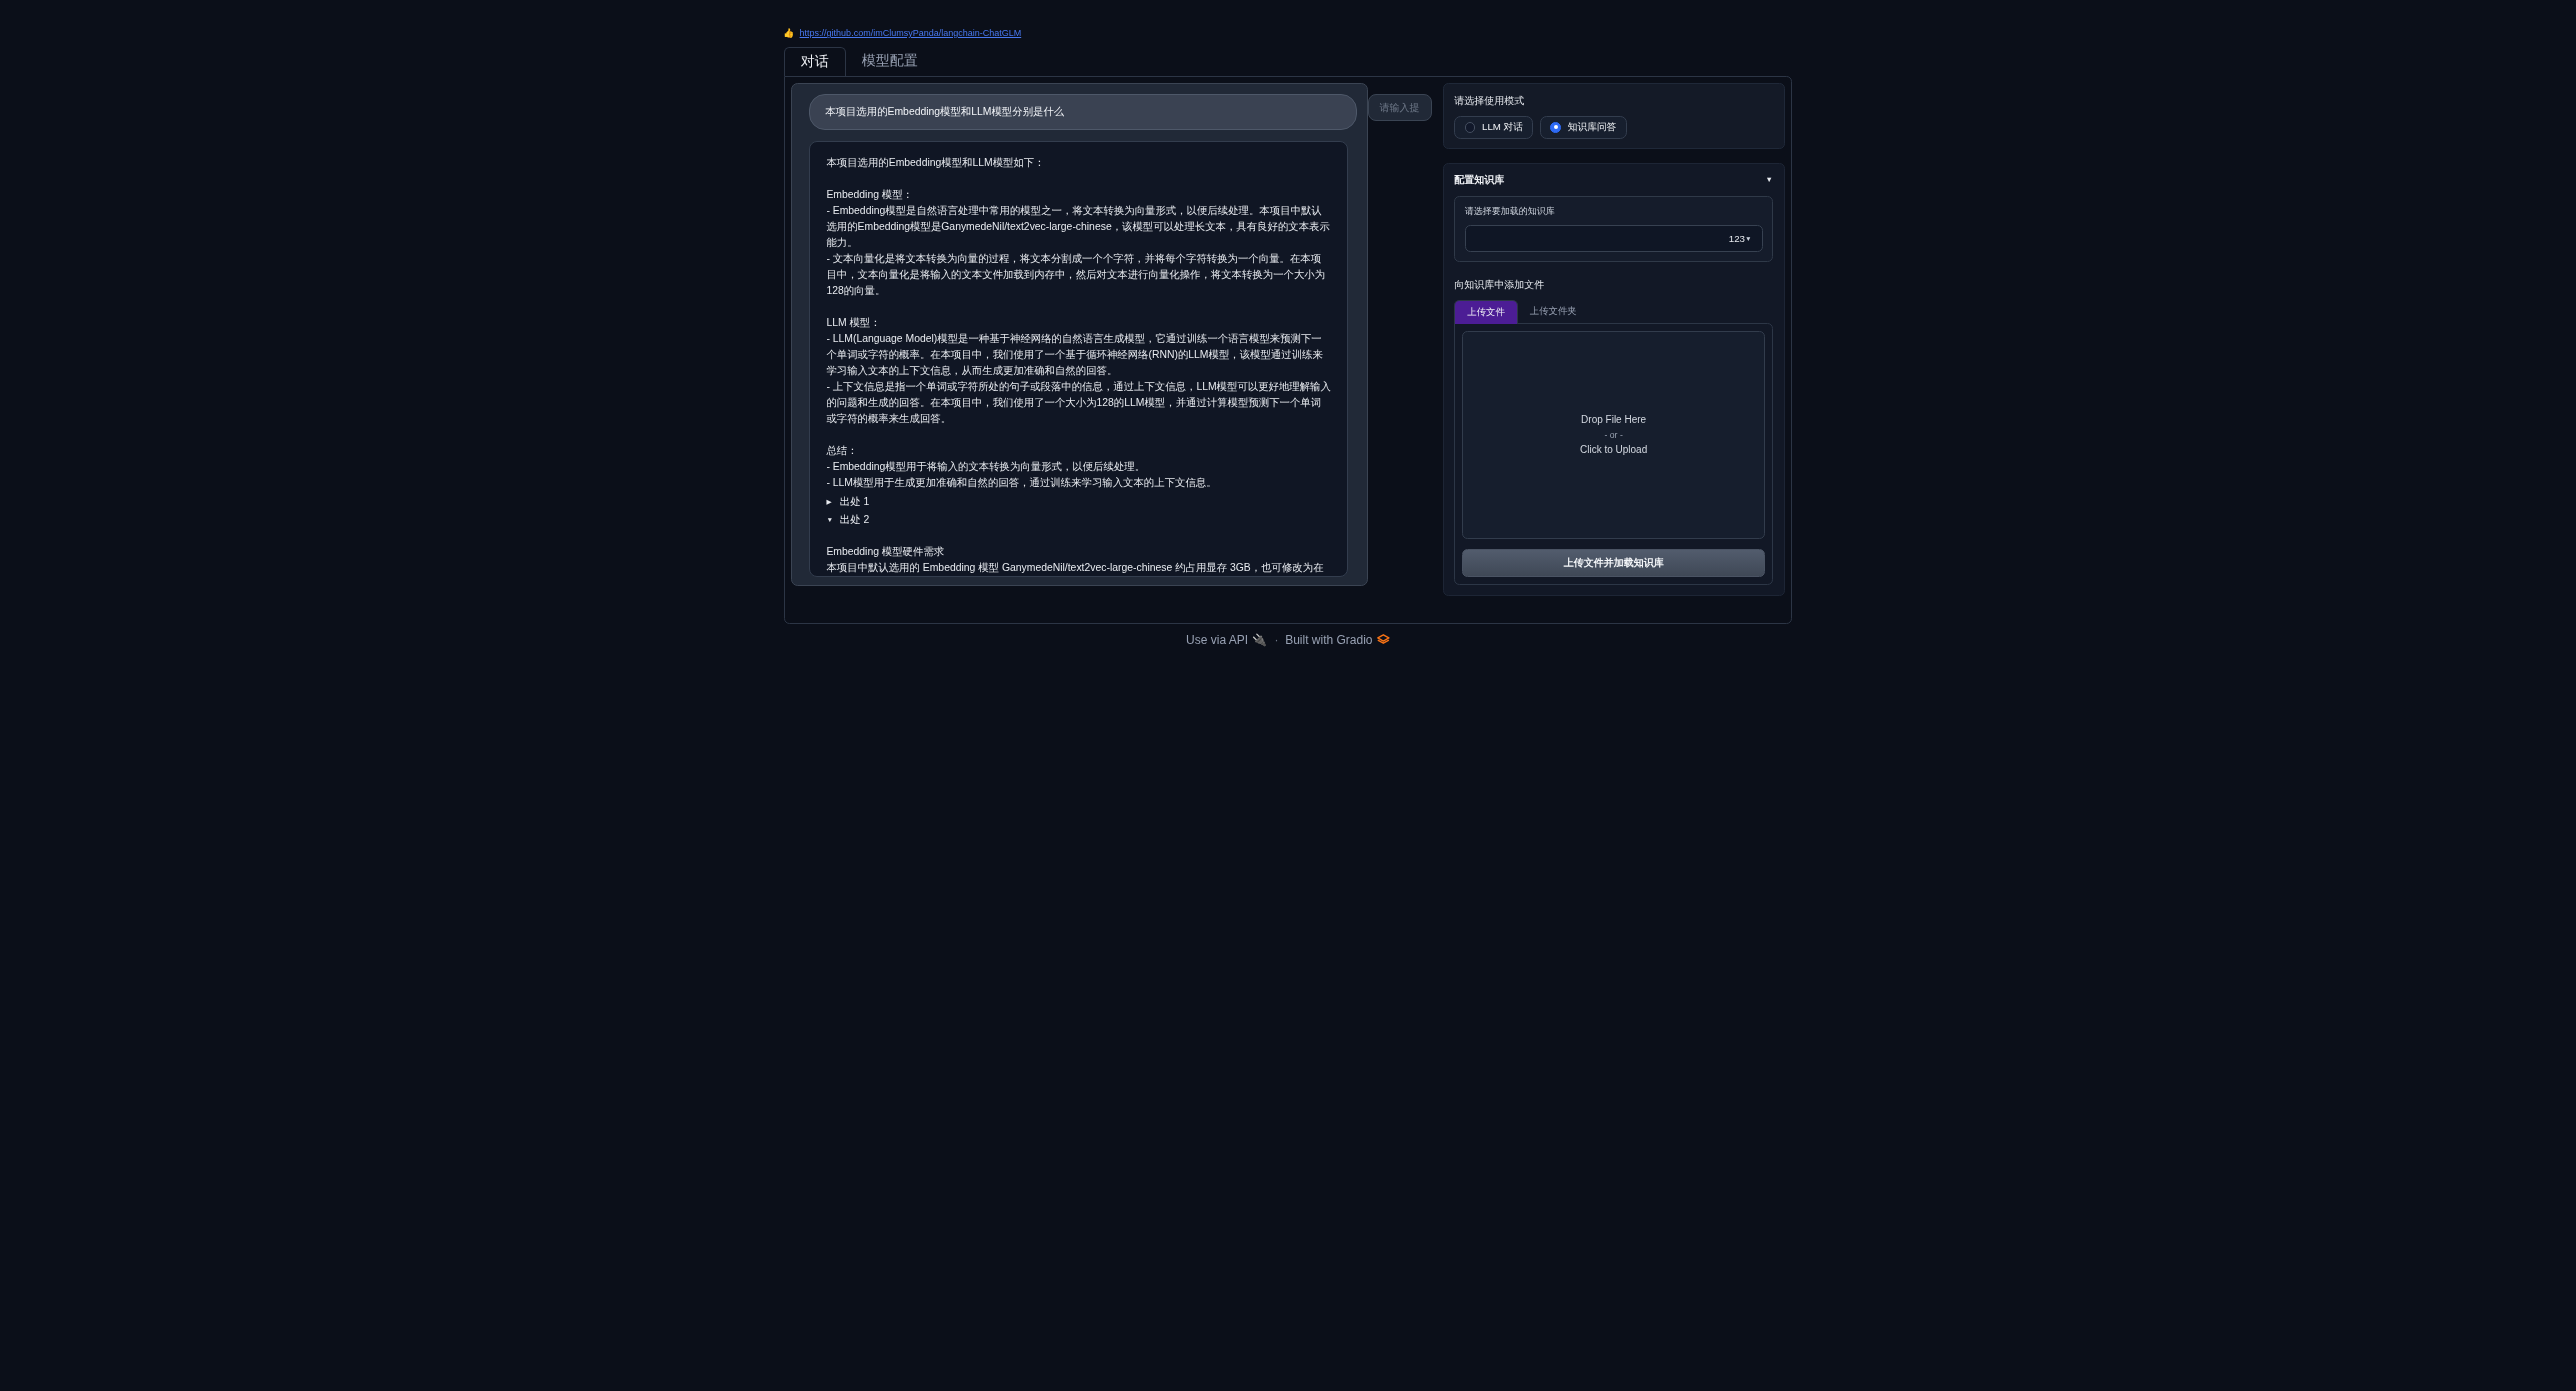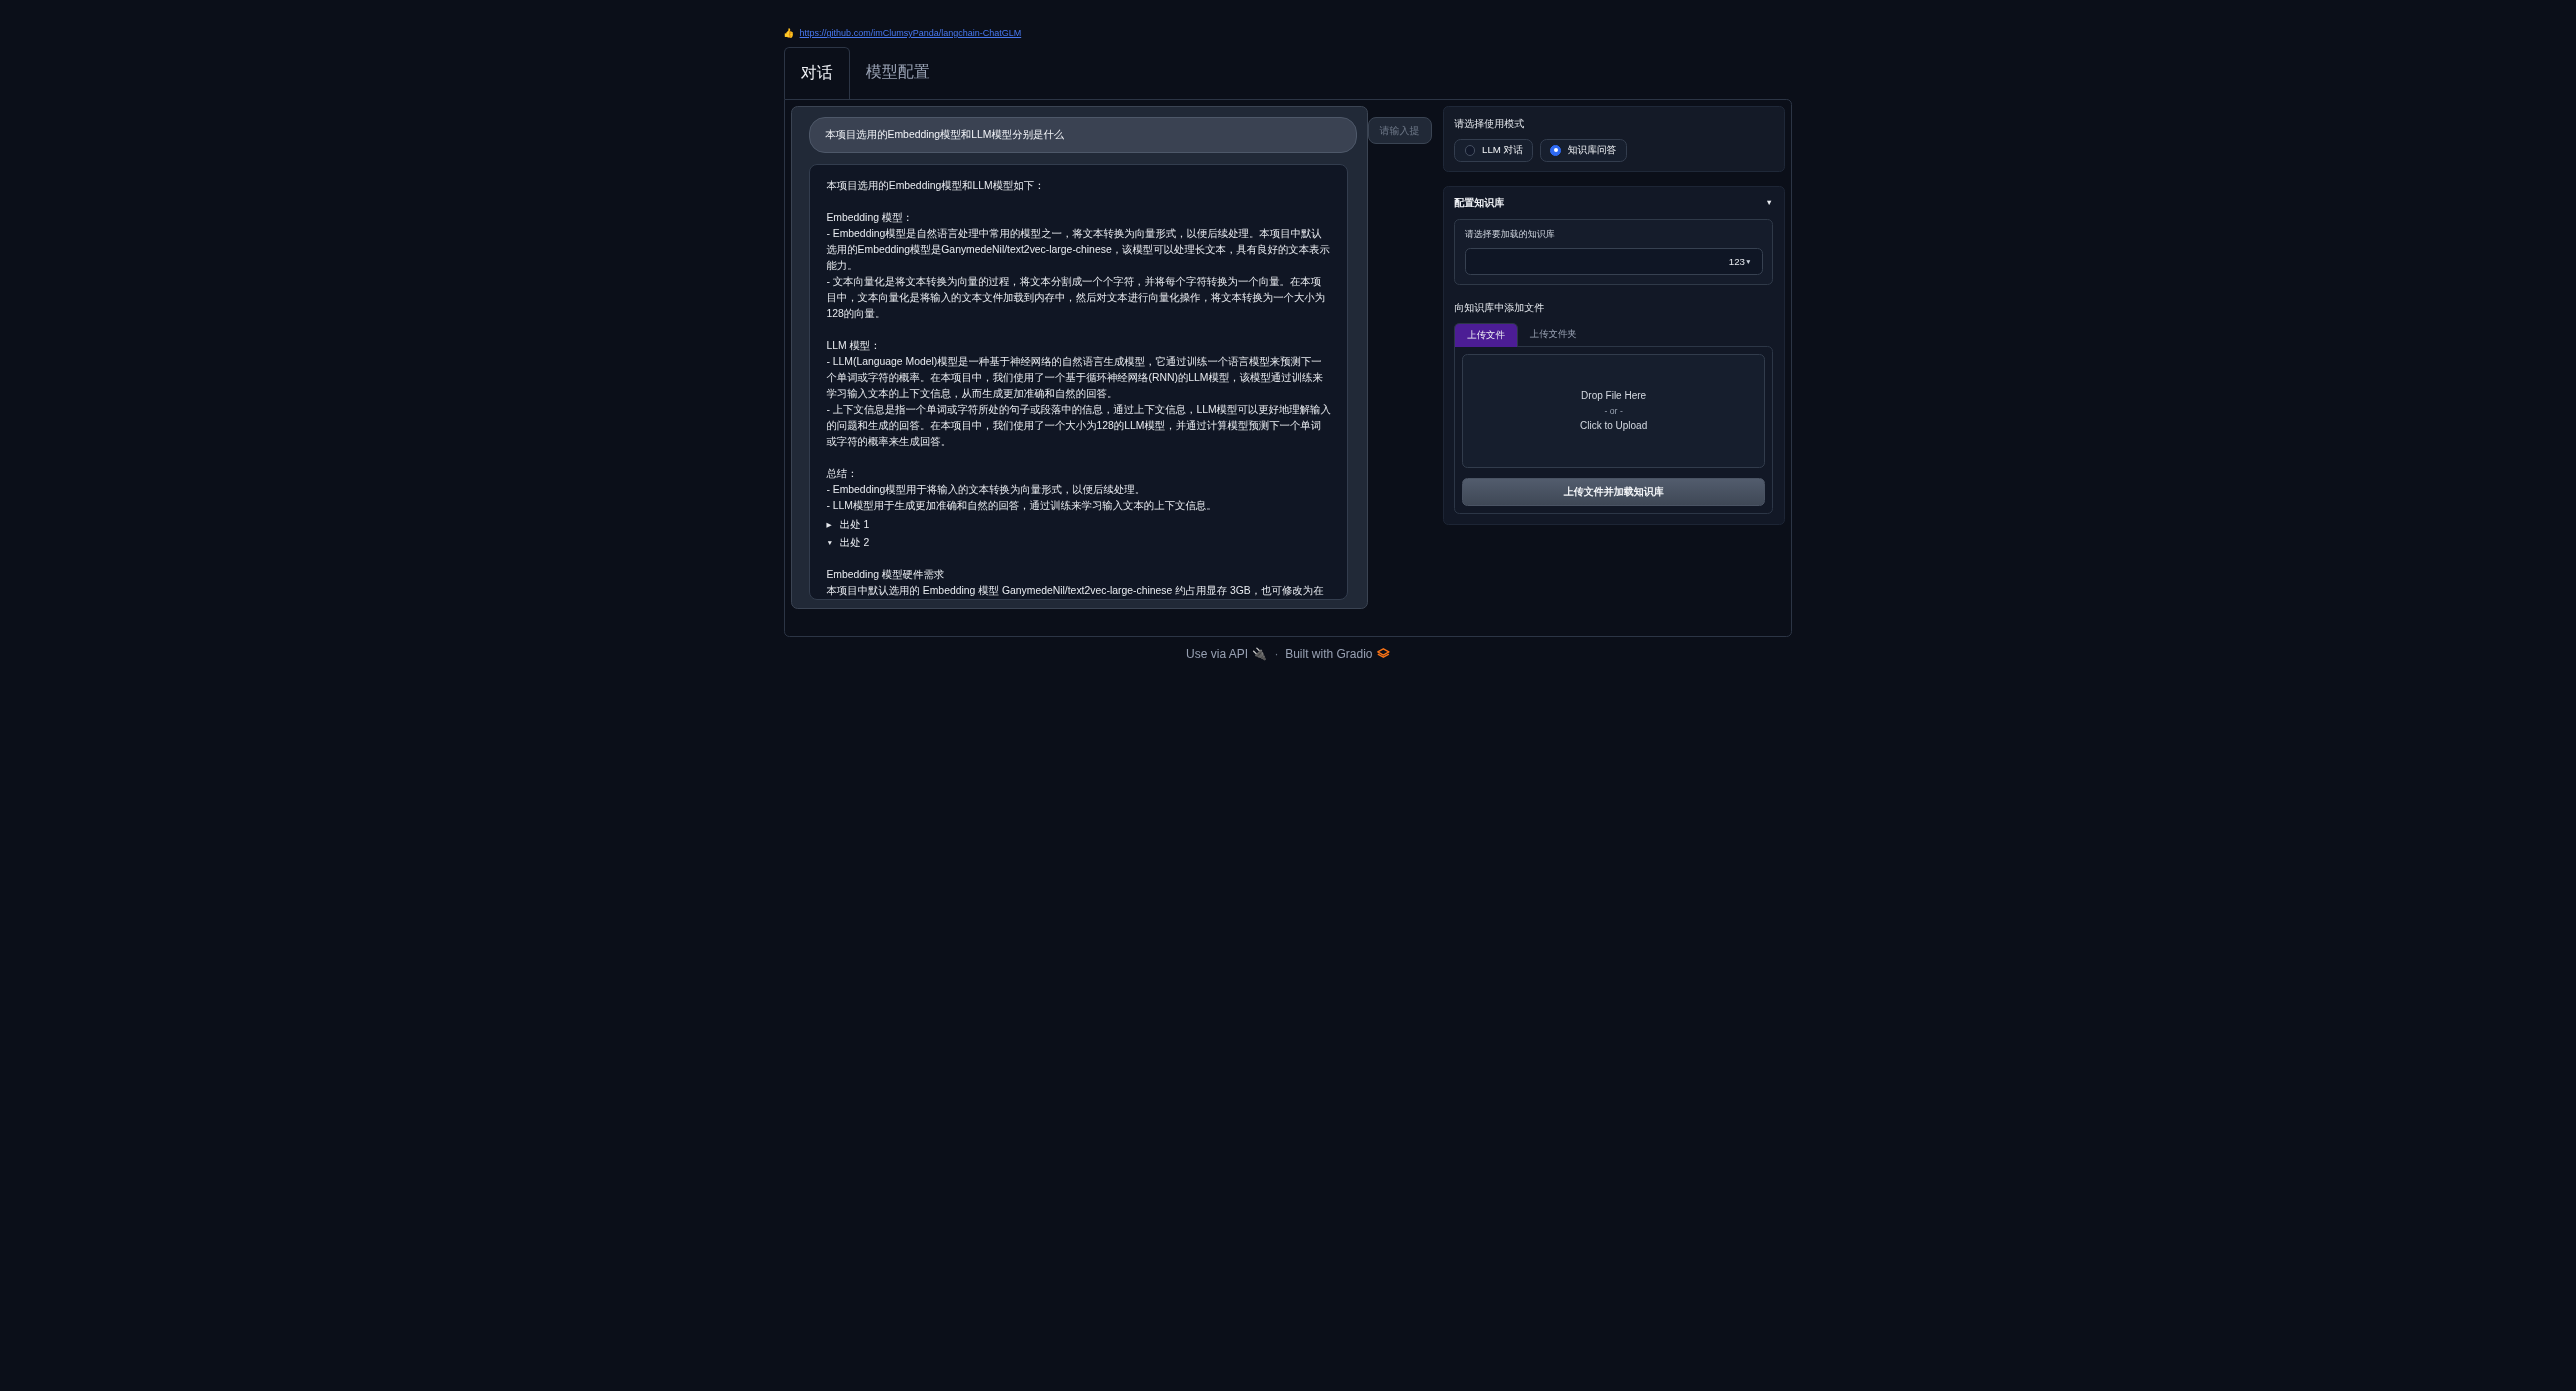--- a/index.html
+++ b/index.html
@@ -6,21 +6,21 @@
   html,body { background:#0b0f19; font-family:"Liberation Sans", sans-serif; }
   body { min-height:696px; color:#e9ecf1; }
   .container { width:1030px; margin:0 auto; padding:20px 10.7px 0; }
 
   .app-title { font-size:20px; font-weight:bold; color:#eef0f4; letter-spacing:0.1px; }
   .link-row { margin-top:8px; font-size:9px; display:flex; align-items:center; gap:4.7px; }
   .link-row a { color:#4878f0; text-decoration:underline; }
 
   
   .tabs { display:flex; margin-top:9.4px; position:relative; z-index:2; }
-  .tab { padding:15px 16px; font-size:16px; color:#98a1b3; cursor:pointer; }
+  .tab { padding:5px 16px; font-size:14px; color:#98a1b3; cursor:pointer; }
   .tab.active { color:#f0f2f6; background:#0b0f19; border:0.7px solid #2c3545; border-bottom:none;
                 border-radius:5.4px 5.4px 0 0; margin-bottom:-0.7px; }
   .tab-panel { border:0.7px solid #2c3545; border-radius:0 5.4px 5.4px 5.4px; padding:6.7px 6.7px 27px;
                display:flex; gap:10.7px; position:relative; z-index:1; }
 
   
   .chat-col { flex:1; min-width:0; display:flex; flex-direction:row; }
   .chatbot { height:503px; background:#212937; border:0.7px solid #3b4453; border-radius:6.7px;
              padding:10px 8.7px 12px 17px; overflow:hidden; }
   .msg-user { background:#3a4252; border:0.7px solid #4e5869; border-radius:16px;
@@ -62,21 +62,21 @@
               display:flex; align-items:center; justify-content:flex-end; padding:0 10px; cursor:pointer; }
   .dropdown-value { font-size:9.7px; color:#e7eaef; }
   .dropdown-caret { font-size:6.7px; color:#cbd2dc; }
   .add-label { margin-top:16px; font-size:10px; color:#e7eaef;font-family:Liberation Mono, monospace; }
 
   .upload-tabs { display:flex; margin-top:8px; position:relative; z-index:2; }
   .utab { padding:4.7px 12px; font-size:9.4px; color:#98a1b3; cursor:pointer; }
   .utab.active { color:#f0f2f6; background:#4c1d95; border:0.7px solid #2c3646; border-bottom:none;
                  border-radius:5.4px 5.4px 0 0; margin-bottom:-0.7px; }
   .upload-panel { border:0.7px solid #2c3646; border-radius:0 5.4px 5.4px 5.4px; padding:6.7px; position:relative; z-index:1; }
-  .dropzone { height:114px; background:#161e2d; border:0.7px solid #323c4c; border-radius:5.4px;
+  .dropzone { height:208px; background:#161e2d; border:0.7px solid #323c4c; border-radius:5.4px;
               display:flex; flex-direction:column; align-items:center; justify-content:center; gap:4.7px; cursor:pointer; }
   .dz-main { font-size:10px; color:#d4d9e1; }
   .dz-or { font-size:8.7px; color:#9aa3b2; }
   .upload-btn { margin-top:10.7px; width:100%; height:28px; border-radius:5.4px; border:0.7px solid #4a5363;
                 background:linear-gradient(180deg,#525c6d,#3f4856); color:#f3f5f8; font-size:10px;
                 font-weight:bold; cursor:pointer; font-family:"Liberation Sans", sans-serif; }
 
   .footer { margin-top:9.4px; padding-bottom:12px; display:flex; align-items:center; justify-content:center;
             gap:6.7px; font-size:12px; color:#98a1b3; }
   .footer a { color:#98a1b3; text-decoration:none; display:flex; align-items:center; gap:4.7px; }

